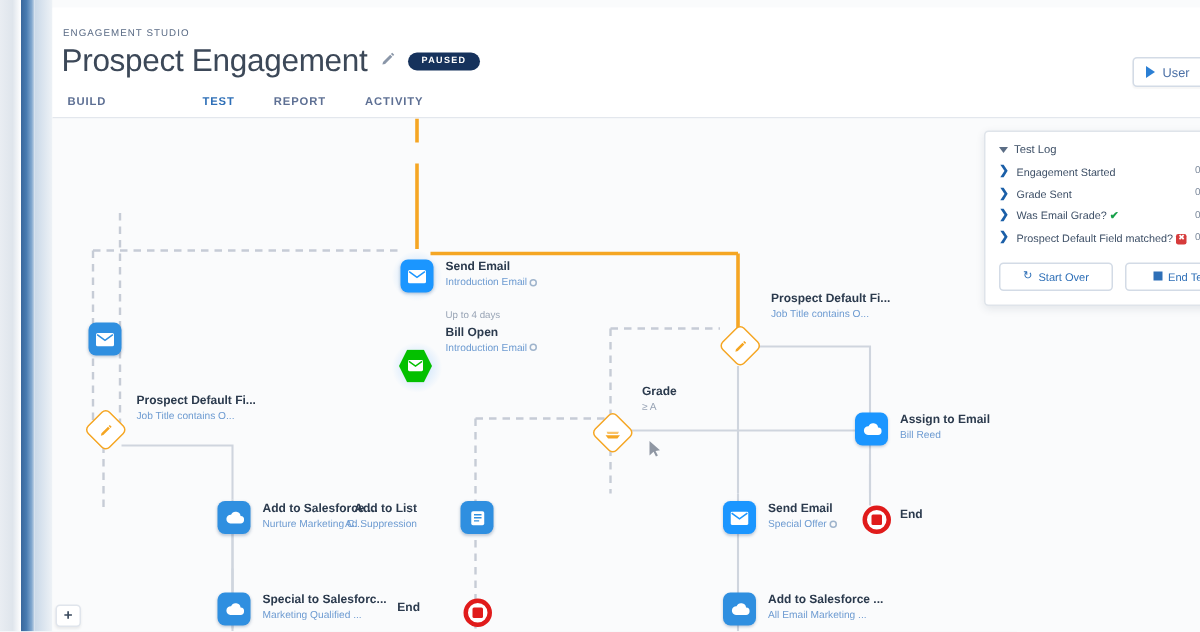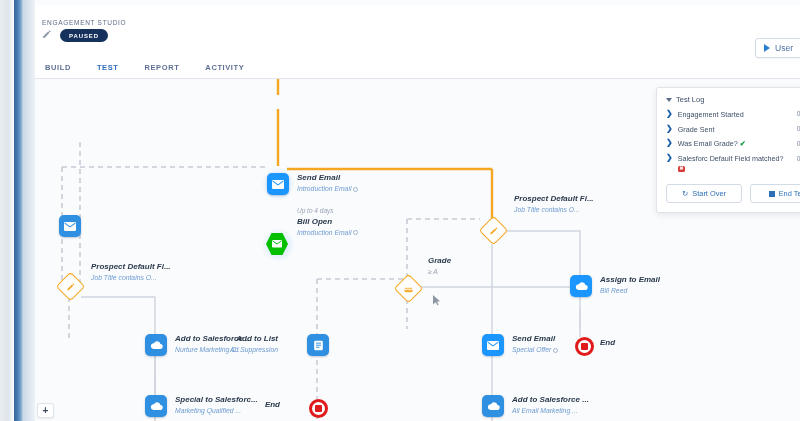--- a/index.html
+++ b/index.html
@@ -69,21 +69,21 @@
   .tabs {
     position: absolute; left: 10px; top: 58px;
     display: flex; gap: 26px;
   }
   .tab {
     font-size: 7.5px; font-weight: 700; letter-spacing: .6px;
     color: #5e7094; text-transform: uppercase;
     padding-bottom: 19px; cursor: pointer;
     border-bottom: 2.5px solid transparent;
   }
-  .tab.active { color: #2e6fb7; border-bottom-color: #1b96ff; }
+  .tab.active { color: #2e6fb7; border-bottom-color: #1b96ff; margin-left: 38px; }
 
   .start-btn {
     position: absolute; right: -4px; top: 33px;
     display: flex; align-items: center; gap: 5px;
     background: #ffffff; border: 1px solid #d3dbe6;
     border-radius: 3px; padding: 4px 10px 4px 8px;
     font-size: 8.5px; color: #4a6fa5; cursor: pointer;
     box-shadow: 0 1px 1px rgba(0,0,0,.04);
   }
   .play-tri {
@@ -130,21 +130,21 @@
     display: flex; align-items: center; justify-content: center;
   }
   .stop i {
     width: 7px; height: 7px; background: #e01b1b; border-radius: 1px; display: block;
   }
   .glow {
     position: absolute; width: 34px; height: 34px; border-radius: 9px;
     background: radial-gradient(circle, rgba(120,185,255,.45) 0%, rgba(120,185,255,0) 70%);
     left: -6px; top: -6px; pointer-events: none;
   }
-  .labels { position: absolute; white-space: nowrap; font-style: italic; }
+  .labels { position: absolute; white-space: nowrap; }
   .labels.right { left: 30px; top: 0px; }
   .labels.leftal { right: 30px; top: 0px; text-align: right; }
   .pre {
     font-size: 6.5px; color: #98a4b5; line-height: 1.5;
   }
   .ttl {
     font-size: 8px; font-weight: 700; color: #2b3a4d; line-height: 1.5;
   }
   .sub {
     font-size: 6.8px; color: #6d9bd1; line-height: 1.5;
@@ -218,20 +218,21 @@
   <div class="chrome-left"></div>
   <div class="chrome-bar"></div>
   <div class="chrome-bar2"></div>
 
   <div class="page">
 
     <div class="header">
       <div class="breadcrumb">ENGAGEMENT STUDIO</div>
 
       <div class="title-row">
+        <span class="title">Prospect Engagement</span>
         <span class="pencil">
           <svg width="11" height="11" viewBox="0 0 16 16" aria-hidden="true">
             <path d="M12.3 1.7l2 2-1.2 1.2-2-2zM10.4 3.6l2 2-7 7-2.6.6.6-2.6z" fill="#8a96a8"></path>
           </svg>
         </span>
         <span class="badge">PAUSED</span>
       </div>
 
       <div class="tabs">
         <div class="tab">BUILD</div>
@@ -509,21 +510,21 @@
         </div>
 
         <div class="log-row">
           <span class="chev">❯</span>
           <span class="log-text"><span>Was Email Grade?</span> <span class="ok">✔</span></span>
           <span class="log-date">01/14/201</span>
         </div>
 
         <div class="log-row">
           <span class="chev">❯</span>
-          <span class="log-text"><span>Salesforc Default Field matched?</span> <span class="bad">✖</span></span>
+          <span class="log-text"><span>Prospect Default Field matched?</span> <span class="bad">✖</span></span>
           <span class="log-date">01/14/201</span>
         </div>
 
         <div class="log-btns">
           <div class="lbtn">
             <span class="refresh-ico">↻</span>
             <span>Start Over</span>
           </div>
           <div class="lbtn">
             <span class="stopsq"></span>

